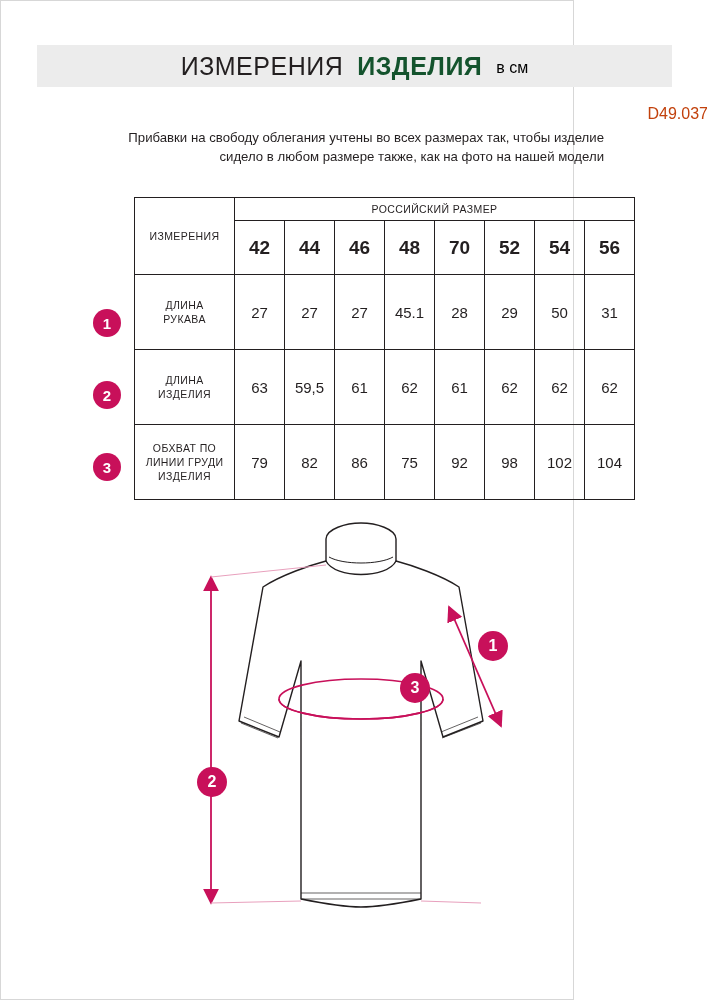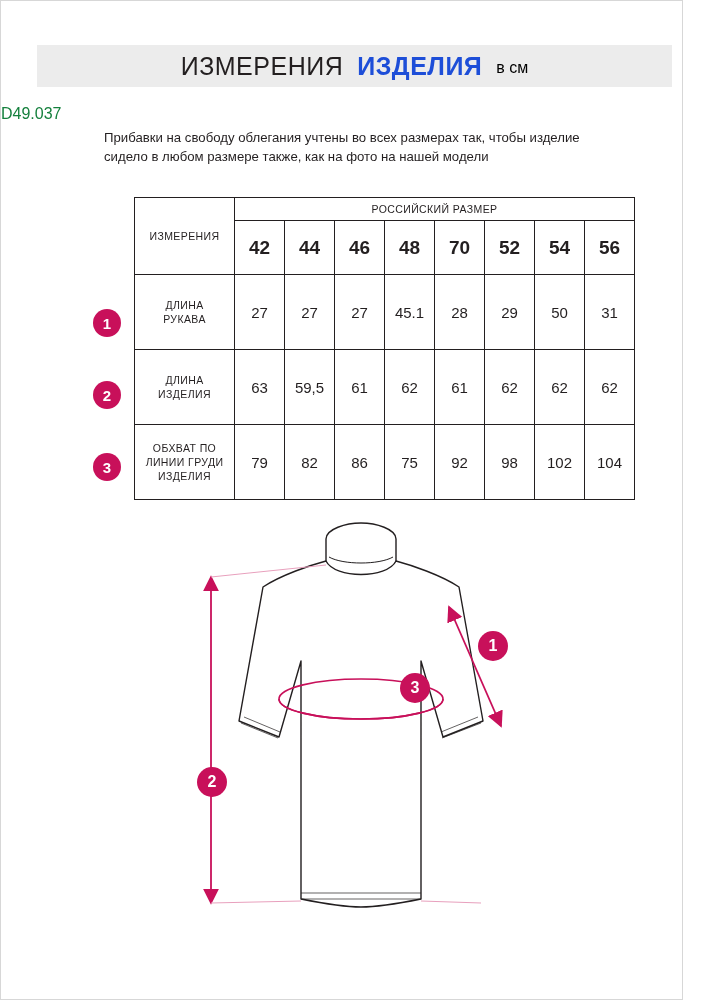--- a/index.html
+++ b/index.html
@@ -11,21 +11,21 @@
     width: 707px;
     height: 1000px;
     font-family: "Liberation Sans", sans-serif;
     color: #231f20;
     position: relative;
     overflow: hidden;
   }
   .page {
     position: absolute;
     left: 0; top: 0;
-    width: 683px;
+    width: 574px;
     height: 1000px;
     box-sizing: border-box;
     border: 1px solid #d7d7d7;
     background: #ffffff;
   }
   
   .header-band {
     position: absolute;
     left: 36px;
     top: 44px;
@@ -48,44 +48,44 @@
   .header-text .h-light {
     font-size: 25px;
     font-weight: 400;
     letter-spacing: .5px;
     color: #231f20;
   }
   .header-text .h-bold {
     font-size: 25px;
     font-weight: 700;
     letter-spacing: .5px;
-    color: #1d4ed8;
+    color: #14532d;
   }
   .header-text .h-unit {
     font-size: 16px;
     font-weight: 400;
     color: #000000;
     align-self: center;
     padding-top: 4px;
   }
   .article-code {
     position: absolute;
     left: 0;
     top: 104px;
     width: 707px;
-    text-align: left;
+    text-align: right;
     font-size: 16px;
-    color: #15803d;
+    color: #c2410c;
   }
   .intro {
     position: absolute;
     left: 103px;
     top: 127px;
     width: 500px;
-    text-align: left;
+    text-align: right;
     font-size: 13.2px;
     line-height: 19px;
     color: #231f20;
   }
 
   
   .table-wrap {
     position: absolute;
     left: 133px;
     top: 196px;

